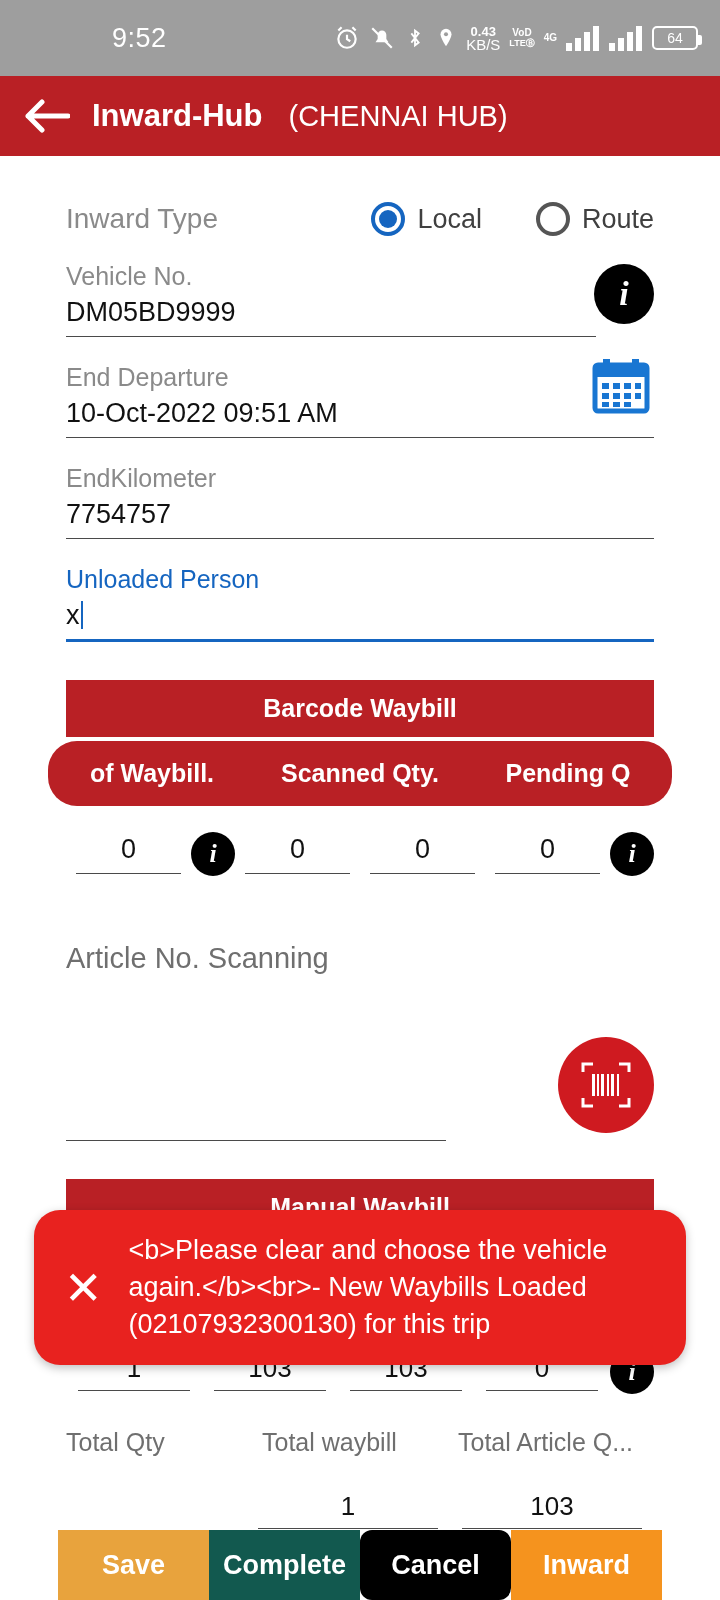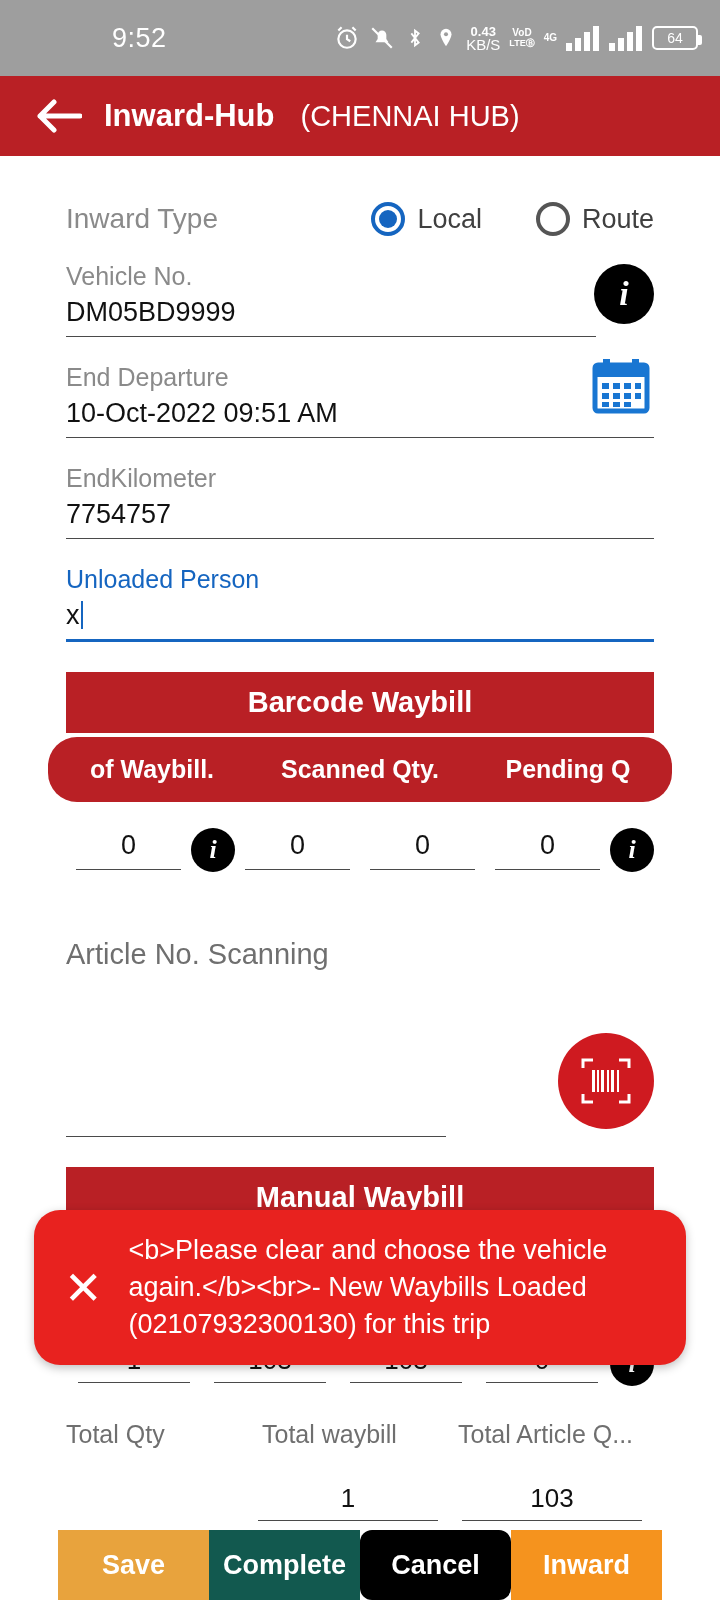--- a/index.html
+++ b/index.html
@@ -27,21 +27,21 @@
   .batt {
     border: 2px solid #fff; border-radius: 5px; width: 46px; height: 24px;
     font-size: 14px; display:flex; align-items:center; justify-content:center;
     position: relative;
   }
   .batt:after { content:""; position:absolute; right:-6px; top:7px; width:4px; height:10px; background:#fff; border-radius:0 2px 2px 0; }
 
   
   .appbar {
     height: 80px; background: #b92025; display: flex; align-items: center;
-    padding: 0 36px; color: #fff;
+    padding: 0 24px; color: #fff;
   }
   .back-arrow { width: 46px; height: 34px; margin-right: 22px; cursor: pointer; }
   .appbar-title { font-size: 31px; font-weight: bold; }
   .appbar-sub { font-size: 29px; margin-left: 26px; font-weight: 400; }
 
   
   .content { padding: 0 66px; }
   .row-type { display: flex; align-items: center; margin-top: 46px; }
   .label-muted { color: #8a8a8a; font-size: 28px; }
   .radios { margin-left: auto; display: flex; align-items: center; gap: 14px; }
@@ -73,21 +73,21 @@
     position: absolute; right: 0; top: 2px;
     width: 60px; height: 60px; border-radius: 50%; background: #000; color: #fff;
     display: flex; align-items: center; justify-content: center;
     font-family: "Liberation Serif", serif; font-style: italic; font-weight: bold; font-size: 34px;
   }
   .cal-icon { position: absolute; right: 4px; top: -6px; width: 58px; height: 58px; }
 
   
   .sec-head {
     background: #b92025; color: #fff; text-align: center; font-weight: bold;
-    font-size: 29px; padding: 14px 4px; margin-top: 30px;
+    font-size: 25px; padding: 14px 4px; margin-top: 38px;
   }
   .tbl-head {
     background: #b92025; color: #fff; font-weight: bold; font-size: 25px;
     display: flex; padding: 18px 0; margin-top: 4px;
   }
   .tbl-head .c { flex: 1; text-align: center; white-space: nowrap; }
   .overflow-row { width: calc(100% + 36px); margin-left: -18px; border-radius: 29px; }
 
   .val-row { display: flex; align-items: center; margin-top: 26px; position: relative; }
   .val-cell {

